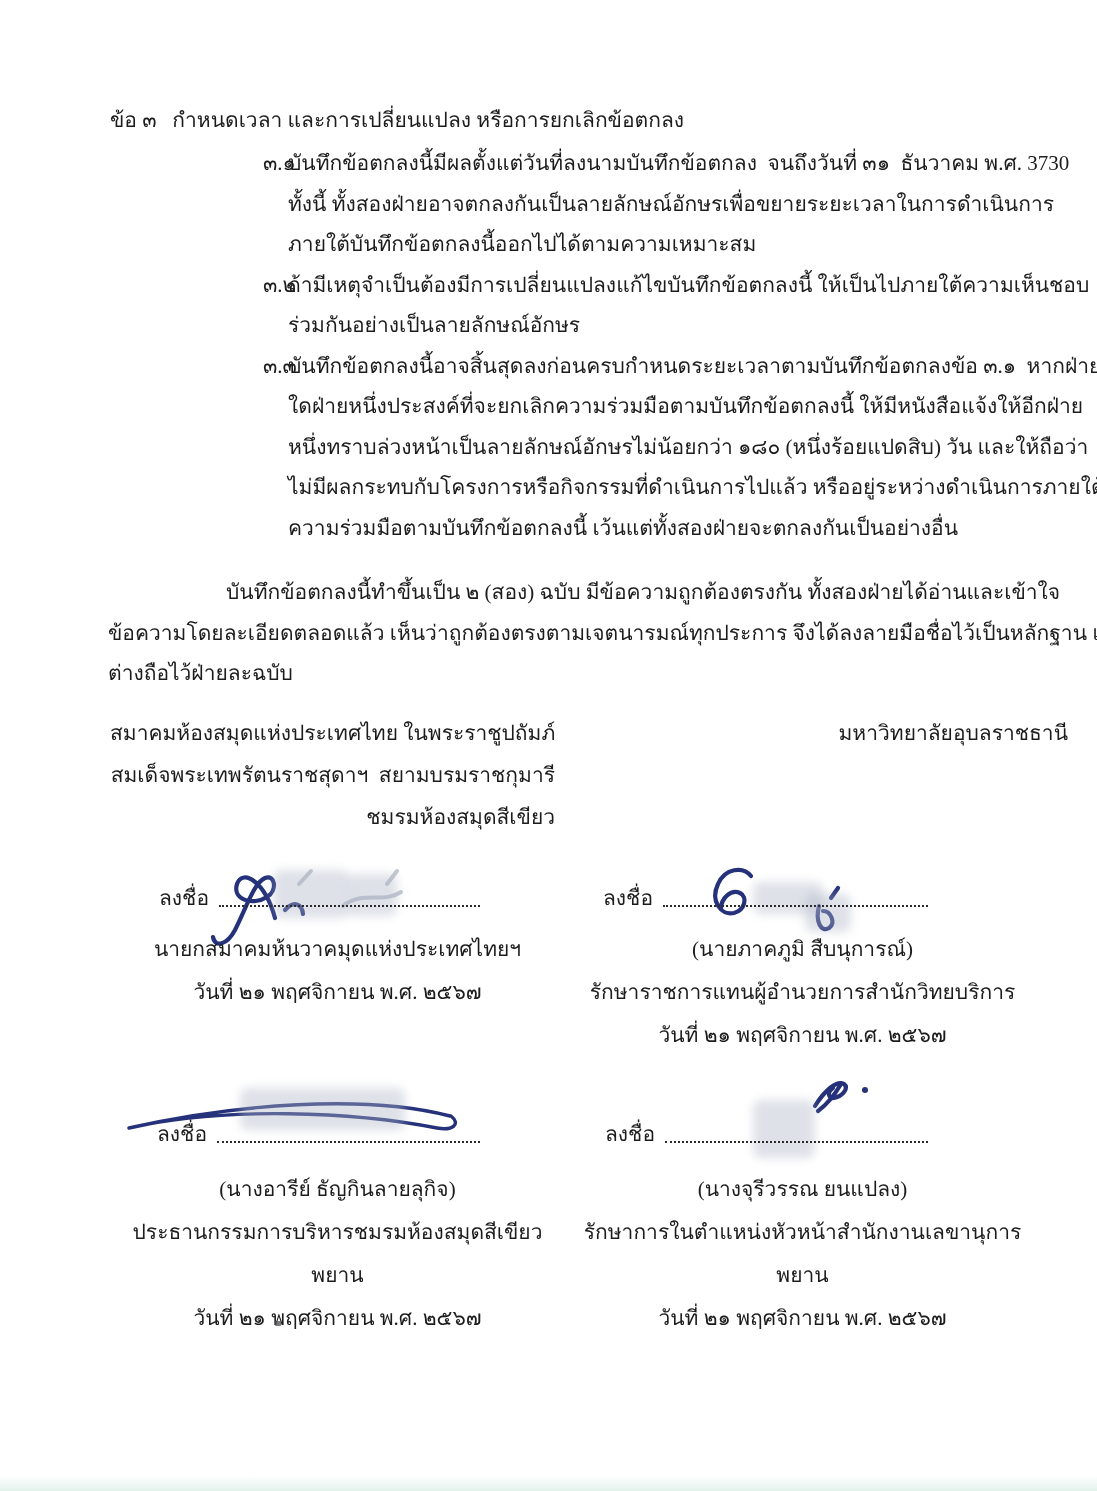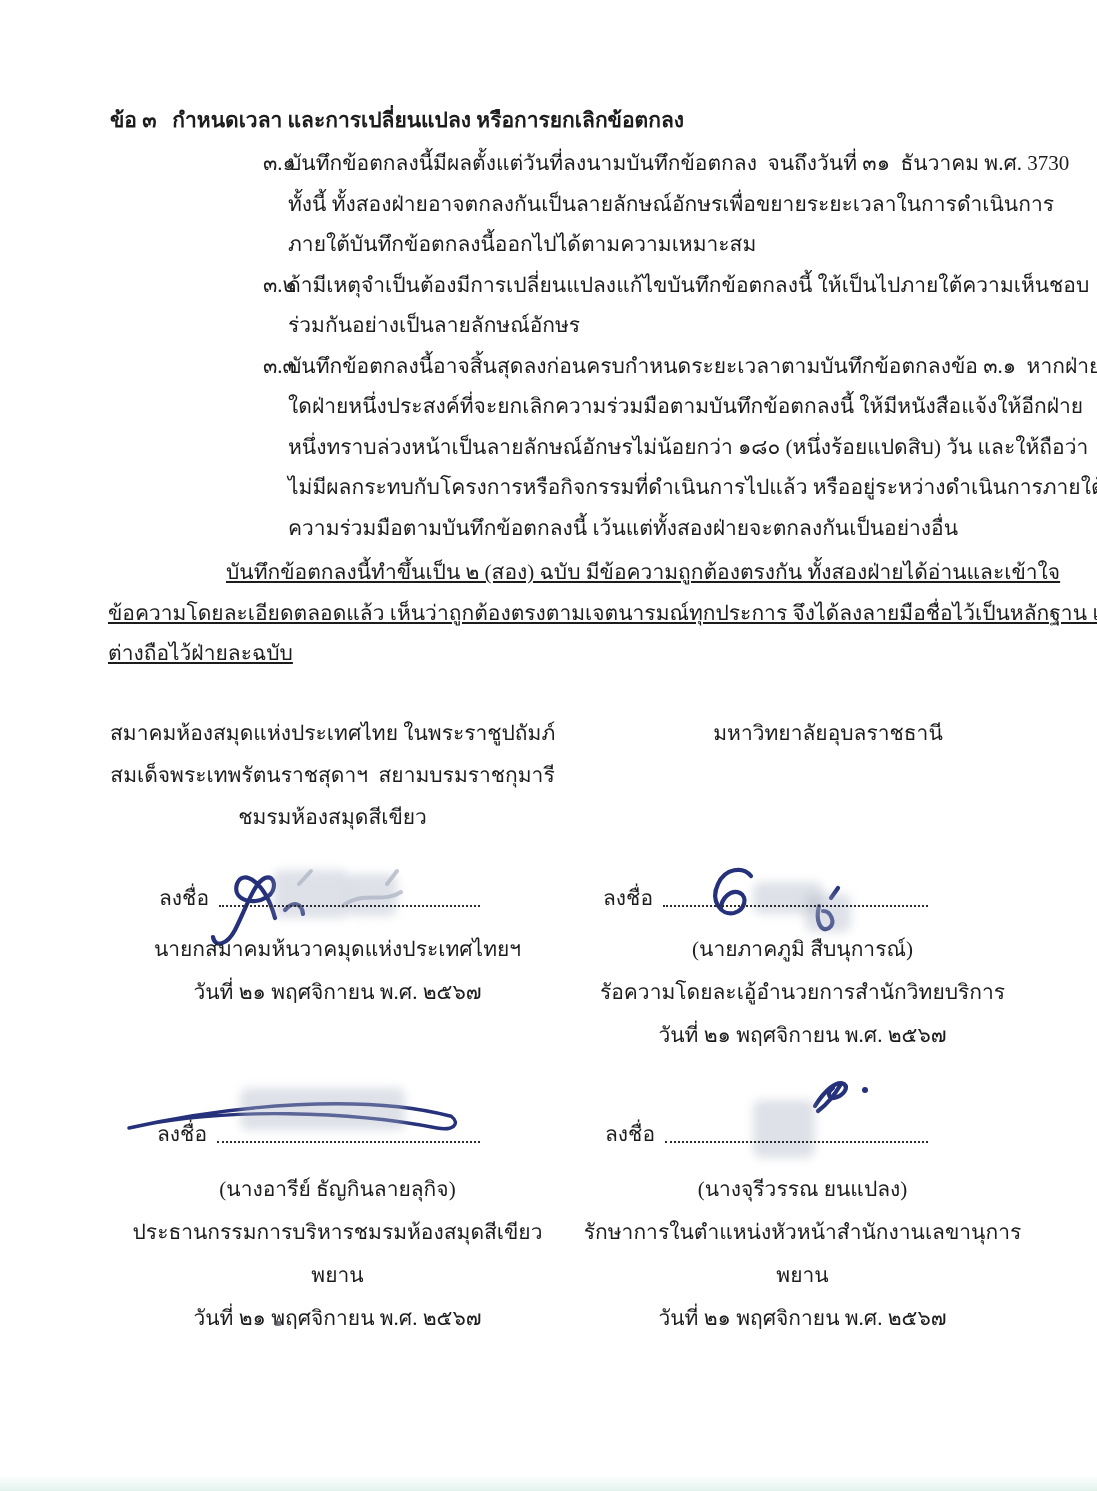--- a/index.html
+++ b/index.html
@@ -11,37 +11,36 @@
     font-family:"Liberation Serif","DejaVu Serif",serif;
     color:#1c1c1c;
     font-size:21px;
   }
   .pre { white-space:pre;margin-left:25px; }
   .lines > div { white-space:pre; }
 
   
   .heading {
     position:absolute; left:110px; top:103px;
-    font-weight:bold; white-space:pre;
+    font-weight:normal; white-space:pre;
   }
   .clauses {
     position:absolute; left:238px; top:143px; width:820px;
     line-height:40.5px;
   }
   .clause { display:grid; grid-template-columns:50px 1fr; }
   .clause-num { font-weight:normal; }
   .closing {
-    position:absolute; left:108px; top:552px; width:930px;
+    position:absolute; left:108px; top:572px; width:930px;
     line-height:40.5px;
-    text-decoration:underline;
   }
   .closing > div:first-child { text-indent:118px; }
 
   
-  .party { position:absolute; text-align:center; line-height:42px; }
+  .party { position:absolute; text-align:right; line-height:42px; }
   .party-left  { left:110px; top:712px; width:445px; }
   .party-right { left:588px; top:712px; width:480px; }
 
   
   .sigcell { position:absolute; }
   .cell-tl { left:115px; top:852px;  width:445px; height:215px; }
   .cell-tr { left:575px; top:852px;  width:455px; height:215px; }
   .cell-bl { left:115px; top:1088px; width:445px; height:255px; }
   .cell-br { left:575px; top:1088px; width:455px; height:255px; }
 
@@ -165,21 +164,21 @@
       <path class="ink" d="M256,58 L263,48"></path>
     </svg>
     <div class="patch" style="left:178px; top:30px; width:70px; height:32px;"></div>
     <div class="patch" style="left:230px; top:42px; width:46px; height:38px;"></div>
     <div class="sigline">
       <span class="siglabel">ลงชื่อ</span>
       <span class="dots"></span>
     </div>
     <div class="names">
       <div>(นายภาคภูมิ สืบนุการณ์)</div>
-      <div>รัอความโดยละเอู้อำนวยการสำนักวิทยบริการ</div>
+      <div>รักษาราชการแทนผู้อำนวยการสำนักวิทยบริการ</div>
       <div>วันที่ ๒๑ พฤศจิกายน พ.ศ. ๒๕๖๗</div>
     </div>
   </div>
 
   <div class="sigcell cell-bl row2">
     <svg class="sig-svg" width="445" height="125" viewBox="0 0 445 125">
       <path class="ink" style="stroke-width:3.4" d="M335,40 C250,18 120,28 14,52 C110,30 240,36 322,52 C338,55 346,48 336,40"></path>
     </svg>
     <div class="patch" style="left:125px; top:0px; width:165px; height:42px;"></div>
     <div class="sigline">

